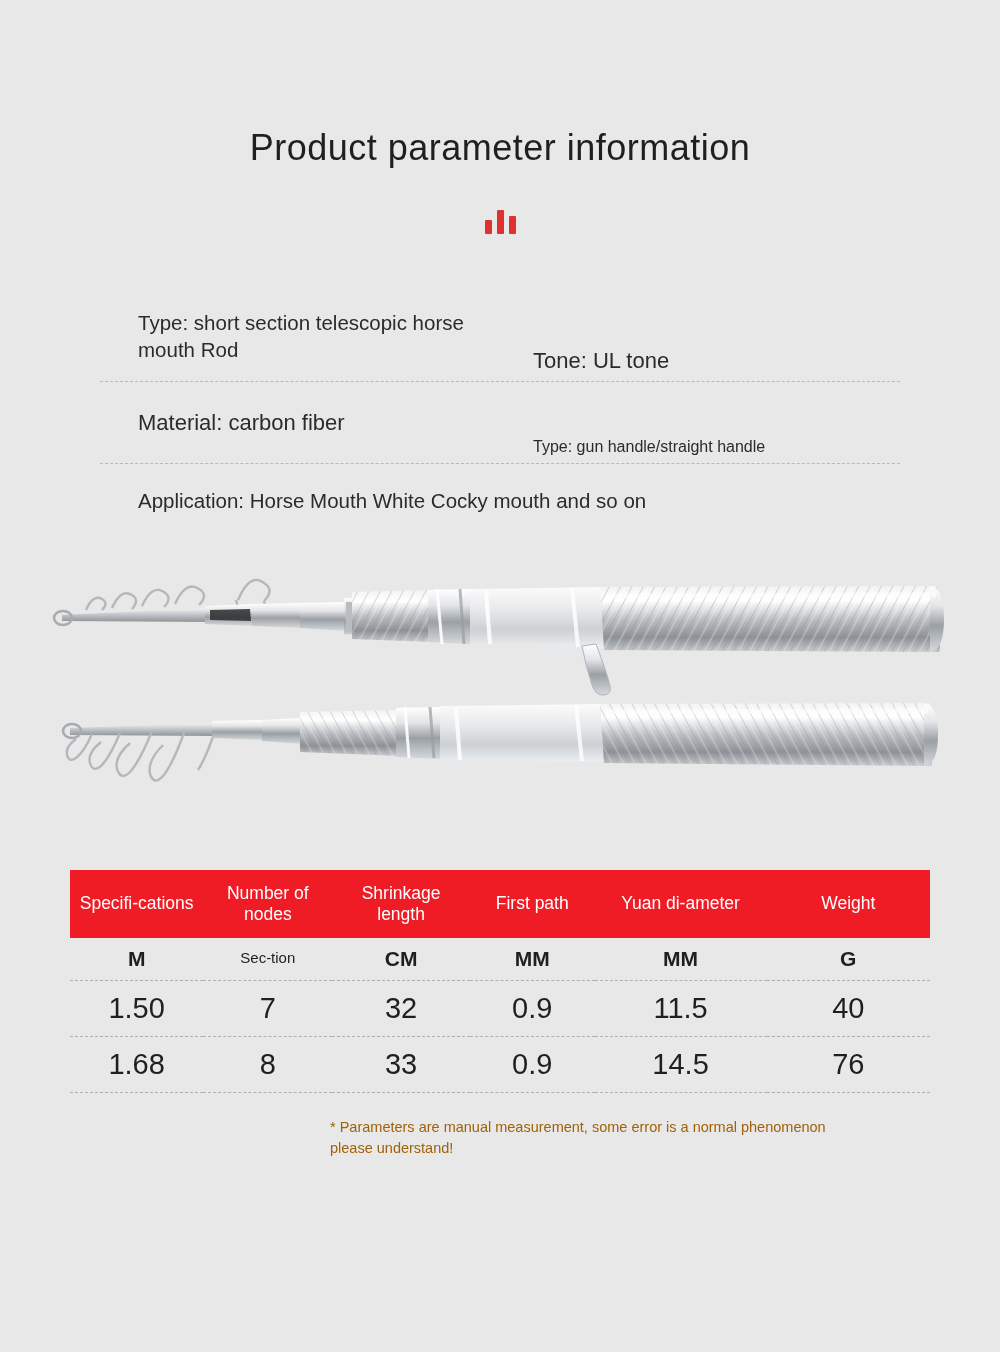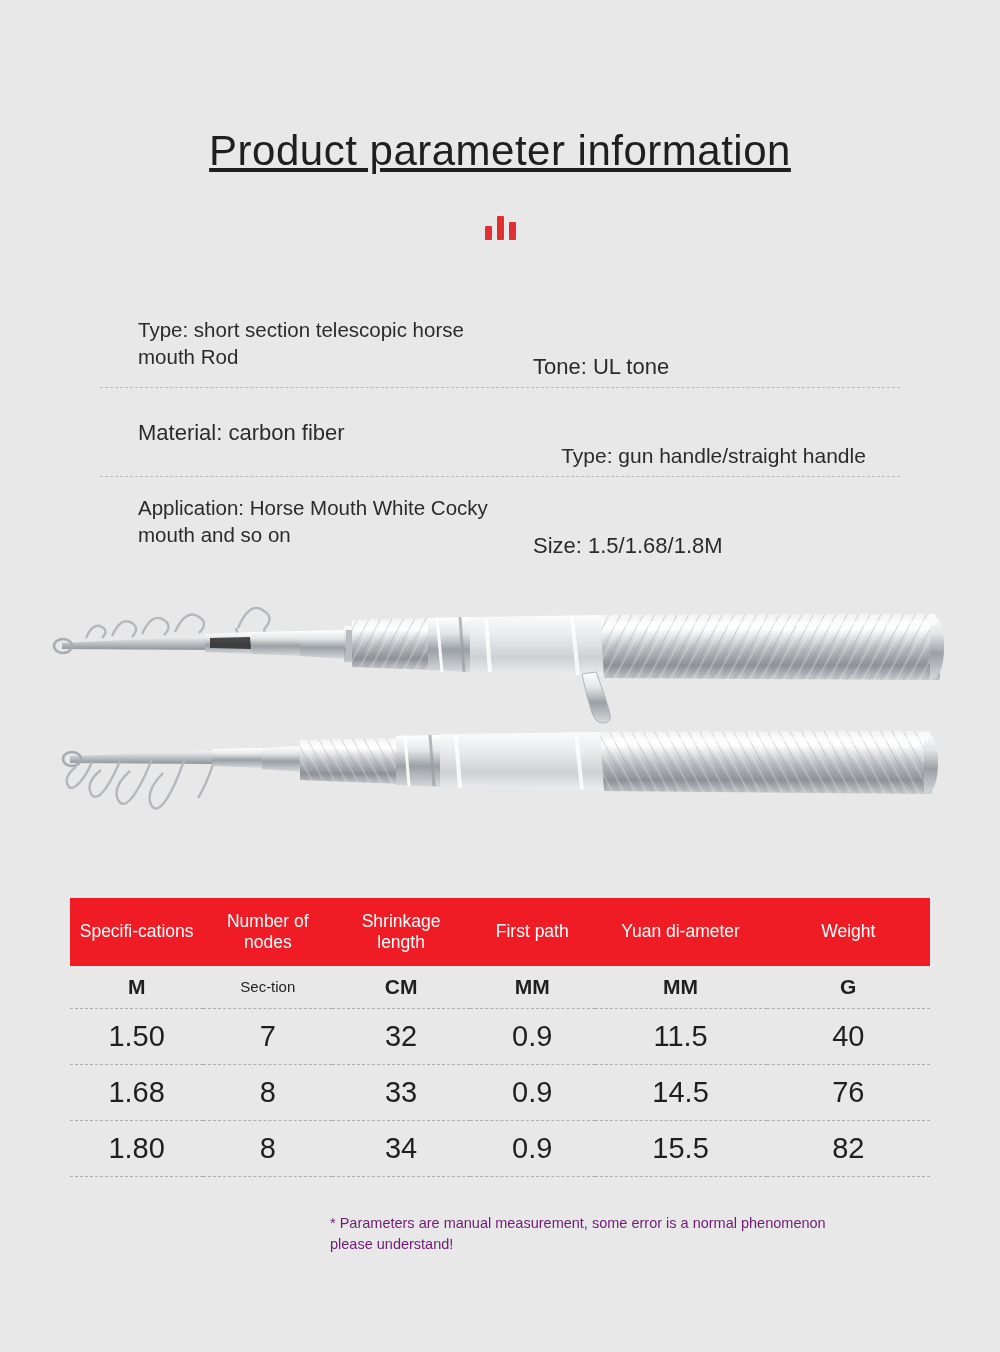--- a/index.html
+++ b/index.html
@@ -17,27 +17,26 @@
   }
   .page {
     width: 1000px;
     height: 1352px;
     position: relative;
   }
 
   
   .title {
     text-align: center;
-    font-size: 42px;
+    font-size: 36px;
     font-weight: 400;
     color: #1f1f1f;
     letter-spacing: 0.5px;
     padding-top: 128px;
     line-height: 1.1;
-    text-decoration: underline;
   }
   .bars {
     display: flex;
     justify-content: center;
     align-items: flex-end;
     gap: 5px;
     margin-top: 40px;
     height: 26px;
   }
   .bars i {
@@ -61,21 +60,21 @@
     border-bottom: 1px dashed #b9b9b9;
   }
   .spec-row:last-child { border-bottom: none; }
   .spec-col {
     flex: 1 1 0;
     padding: 6px 6px 6px 38px;
     line-height: 1.32;
   }
   .spec-col.right { padding-left: 28px; margin-top: 48px; }
   .s-lg { font-size: 20.5px; }
-  .s-sm { font-size: 21px; text-align: center; }
+  .s-sm { font-size: 16px; }
   .s-xl { font-size: 22px; }
 
   
   .rods {
     position: relative;
     height: 300px;
     margin-top: 22px;
   }
   .rod-svg { display:block; }
 
@@ -119,23 +118,23 @@
   table.spec-table tbody tr:last-child td { border-bottom: 1px dashed #b0b0b0; }
 
   .col-1 { width: 15.5%; }
   .col-2 { width: 15%; }
   .col-3 { width: 16%; }
   .col-4 { width: 14.5%; }
   .col-5 { width: 20%; }
   .col-6 { width: 19%; }
 
   .footnote {
-    margin: 36px 160px 0 160px;
+    margin: 24px 160px 0 160px;
     font-size: 14.5px;
-    color: #701a75;
+    color: #a16207;
     line-height: 1.45;
     text-align: left;
     padding-left: 170px;
   }
 </style>
 </head>
 <body>
 
 <div class="page">
 
@@ -154,21 +153,20 @@
       <div class="spec-col right s-xl">Tone: UL tone</div>
     </div>
 
     <div class="spec-row">
       <div class="spec-col s-xl">Material: carbon fiber</div>
       <div class="spec-col right s-sm">Type: gun handle/straight handle</div>
     </div>
 
     <div class="spec-row">
       <div class="spec-col s-lg">Application: Horse Mouth White Cocky mouth and so on</div>
-      <div class="spec-col right s-xl">Size: 1.5/1.68/1.8M</div>
     </div>
 
   </div>
 
   <div class="rods">
     <svg class="rod-svg" width="1000" height="300" viewBox="0 0 1000 300" xmlns="http://www.w3.org/2000/svg">
       <defs>
         <linearGradient id="gripGrad" x1="0" y1="0" x2="0" y2="1">
           <stop offset="0%" stop-color="#f2f2f2"></stop>
           <stop offset="22%" stop-color="#ffffff"></stop>
@@ -317,27 +315,19 @@
           <td>40</td>
         </tr>
         <tr>
           <td>1.68</td>
           <td>8</td>
           <td>33</td>
           <td>0.9</td>
           <td>14.5</td>
           <td>76</td>
         </tr>
-        <tr>
-          <td>1.80</td>
-          <td>8</td>
-          <td>34</td>
-          <td>0.9</td>
-          <td>15.5</td>
-          <td>82</td>
-        </tr>
       </tbody>
     </table>
   </div>
 
   <div class="footnote">* Parameters are manual measurement, some error is a normal phenomenon please understand!</div>
 
 </div>
 
 </body></html>

